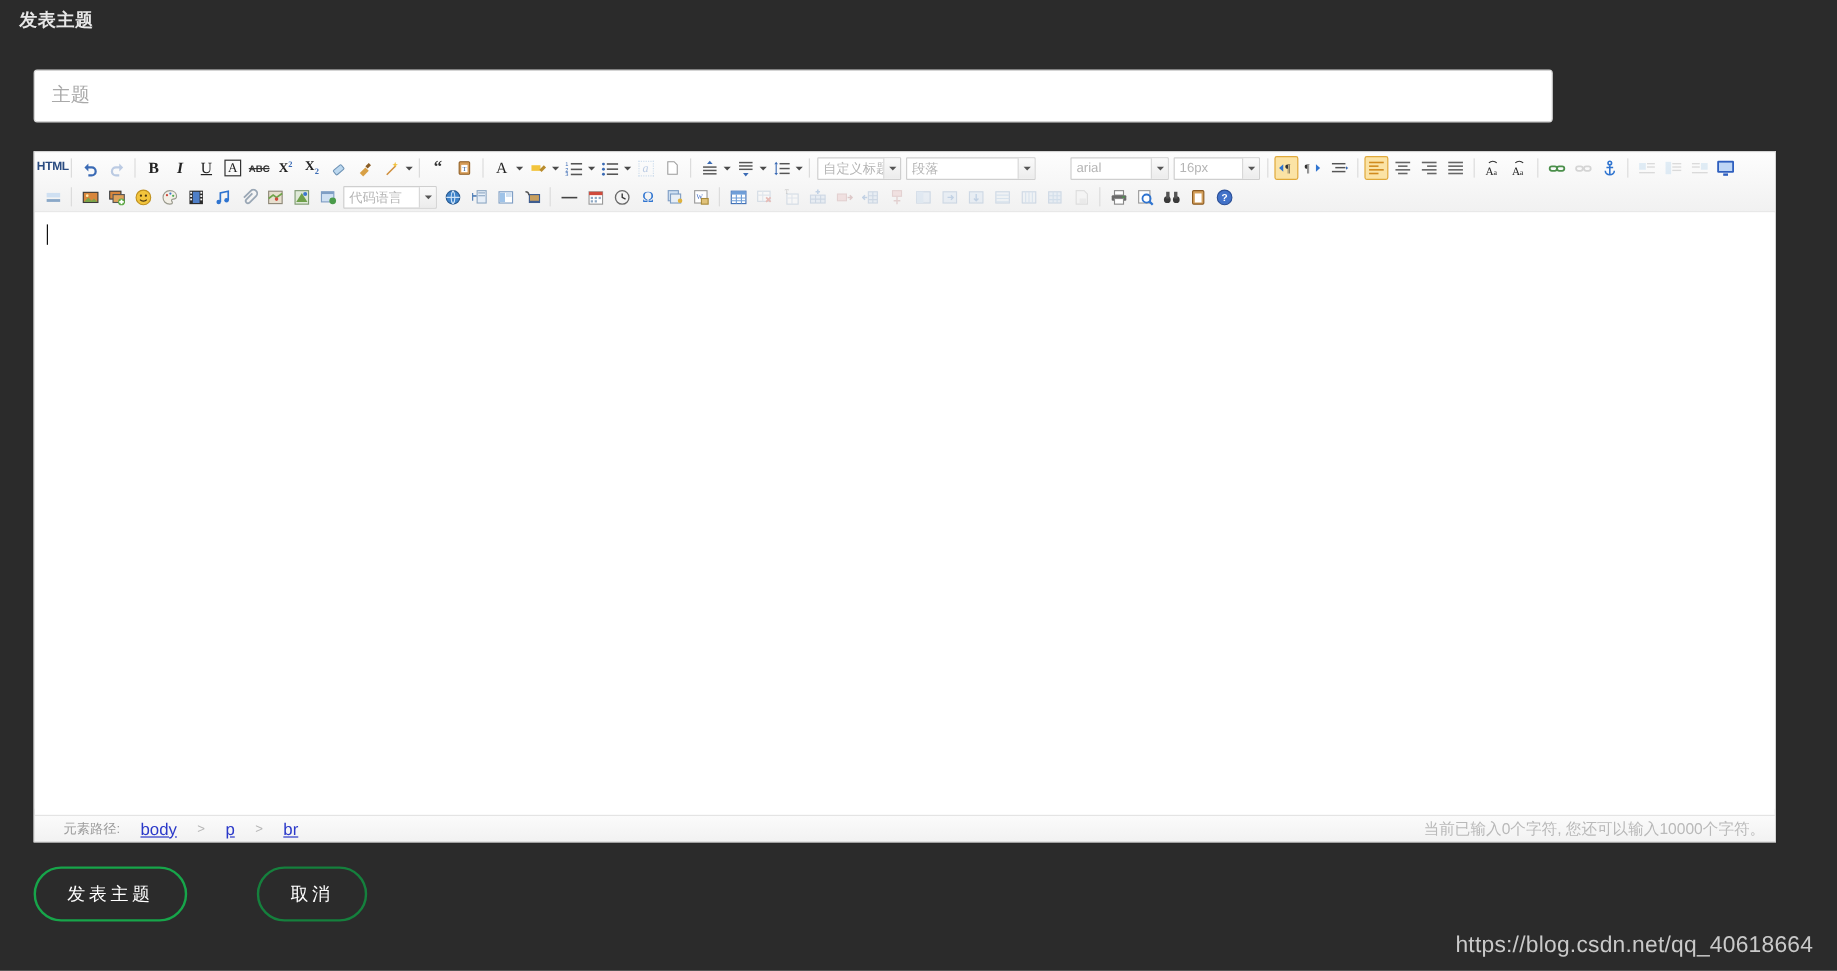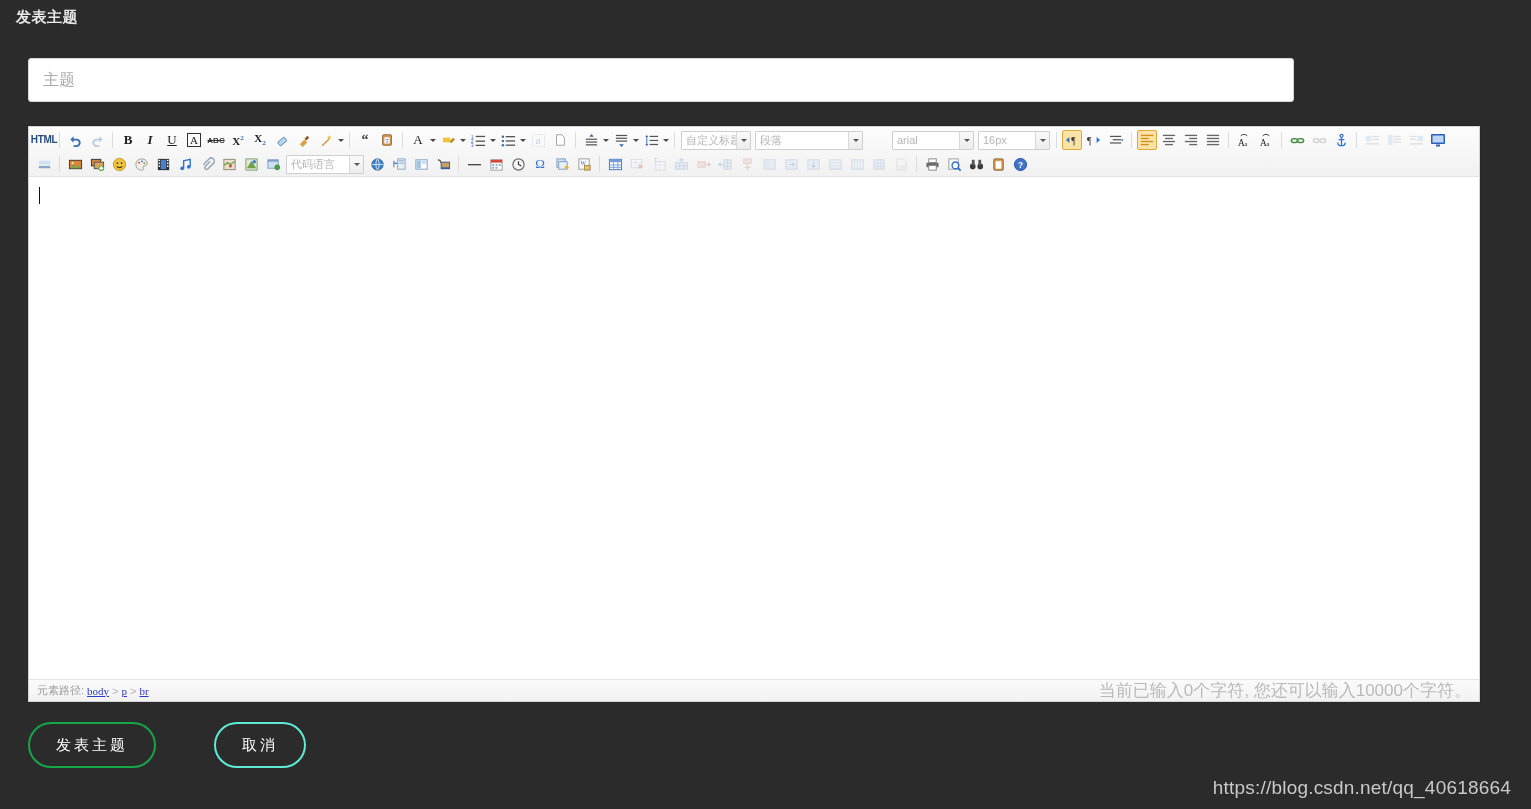--- a/index.html
+++ b/index.html
@@ -91,35 +91,35 @@
     position:absolute;left:10px;top:10px;width:1px;height:17px;background:#111;
   }
   
   .statusbar{
     position:absolute;left:0;right:0;bottom:0;height:22px;
     background:linear-gradient(#fbfbfb,#f2f2f2);
     border-top:1px solid #e4e4e4;
     display:flex;align-items:center;justify-content:space-between;
     padding:0 8px;box-sizing:border-box;font-size:11px;color:#9a9a9a;
   }
-  .elempath{display:flex;align-items:center;gap:3px;}
-  .elempath a{color:#2b39c9;text-decoration:underline;font-size:11px;font-family:Liberation Serif, serif;}
+  .elempath{display:flex;align-items:center;gap:17px;margin-left:16px;}
+  .elempath a{color:#2b39c9;text-decoration:underline;font-size:14px;}
   .elempath .arrow{color:#b4b4b4;}
-  .wordcount{color:#b9b9b9;font-size:17px;}
+  .wordcount{color:#b9b9b9;font-size:13px;}
   
   .btn-row{position:absolute;left:28px;top:722px;display:flex;gap:58px;}
   .pill{
     height:46px;min-width:128px;border-radius:24px;background:transparent;
     display:inline-flex;align-items:center;justify-content:center;
     color:#fff;font-size:15px;letter-spacing:3px;cursor:pointer;
     box-sizing:border-box;font-family:"Liberation Sans","DejaVu Sans",sans-serif;
     padding:0 22px;
   }
   .pill.submit{border:2px solid #17a54a;}
-  .pill.cancel{border:2px solid #5eead4;min-width:92px;}
+  .pill.cancel{border:2px solid #15803d;min-width:92px;}
   
   .watermark{
     position:absolute;right:20px;bottom:10px;color:#c9c9c9;font-size:19px;
     letter-spacing:.2px;
   }
 </style>
 </head>
 <body>
 
 <div class="page-title">发表主题</div>

